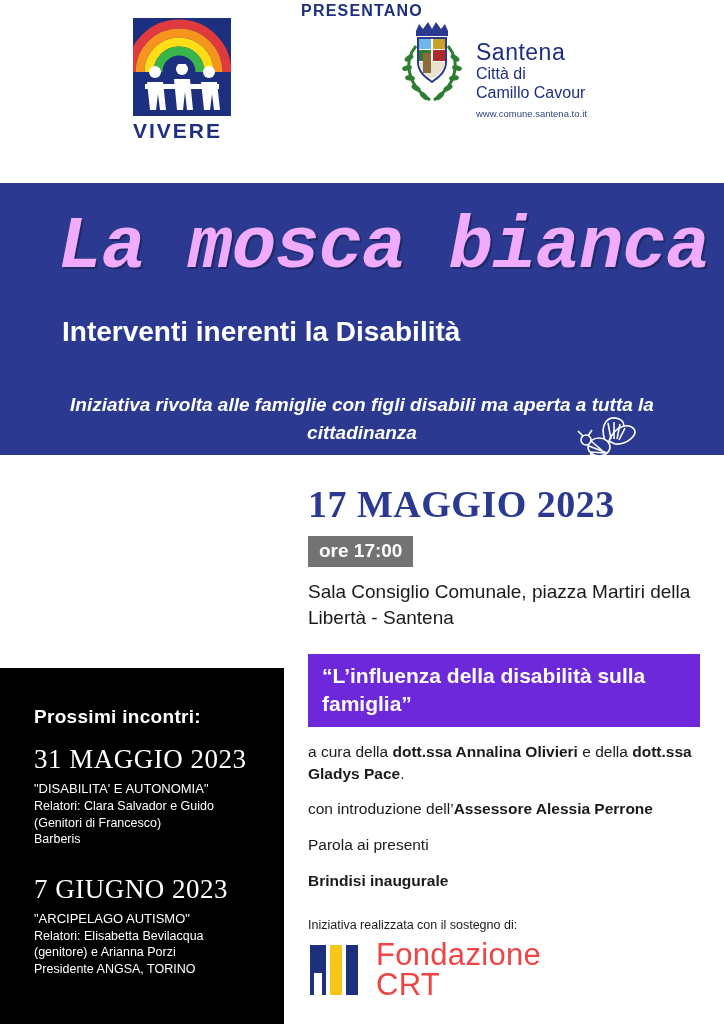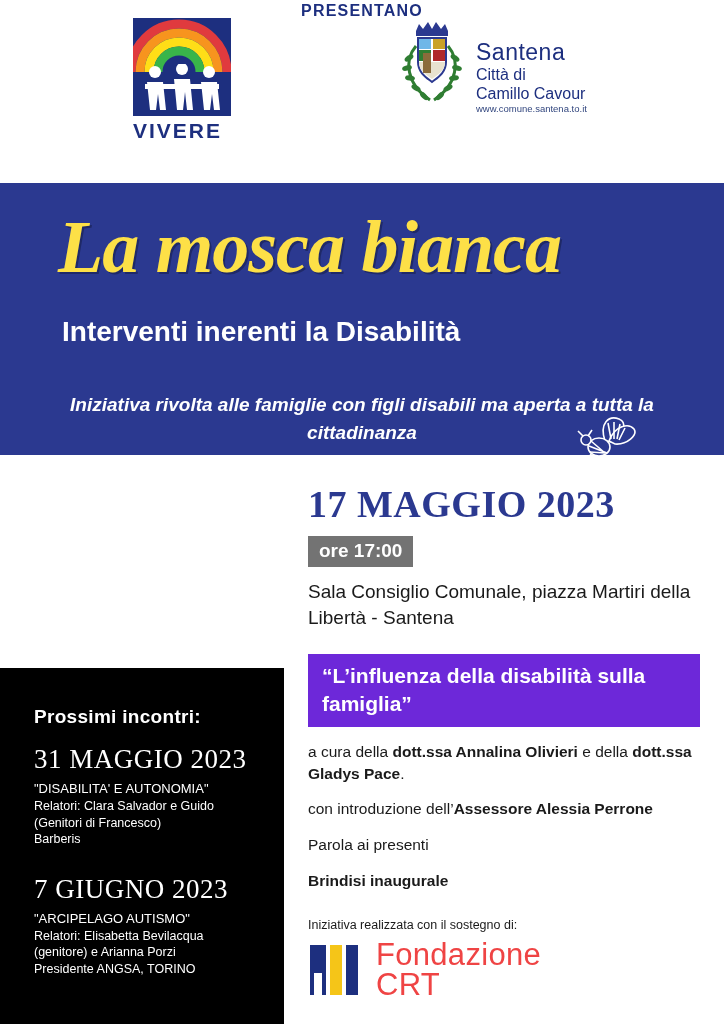--- a/index.html
+++ b/index.html
@@ -53,21 +53,21 @@
     color: #1d2f7f;
     margin-top: 3px;
     font-family: "Liberation Sans", sans-serif;
   }
 
   .santena-block {
     position: absolute;
     left: 396px;
     top: 16px;
     display: flex;
-    align-items: flex-end;
+    align-items: flex-start;
   }
   .stemma {
     width: 72px;
     height: 96px;
     position: relative;
   }
   .santena-text {
     margin-left: 8px;
     padding-top: 22px;
     color: #1d2f7f;
@@ -76,20 +76,21 @@
     font-size: 23px;
     letter-spacing: .5px;
     line-height: 1.05;
   }
   .santena-text .t2 {
     font-size: 16px;
     line-height: 1.2;
   }
   .santena-text .t3 {
     font-size: 9.5px;
+    margin-top: 5px;
     color: #33477f;
   }
 
   .presentano {
     text-align: center;
     color: #1d2f7f;
     font-weight: bold;
     font-size: 16px;
     letter-spacing: 1.2px;
     margin-top: 2px;
@@ -102,25 +103,25 @@
     top: 183px;
     width: 724px;
     height: 272px;
     background: #2b3990;
     color: #ffffff;
   }
   .banner-title {
     position: absolute;
     left: 58px;
     top: 22px;
-    font-family: Liberation Serif, serif;
+    font-family: Liberation Mono, monospace;
     font-style: italic;
     font-weight: bold;
     font-size: 74px;
-    color: #fde047;
+    color: #f0abfc;
     letter-spacing: -1px;
     text-shadow: 2px 2px 0 rgba(0,0,0,.28);
     white-space: nowrap;
   }
   .fly {
     position: absolute;
     left: 575px;
     top: 228px;
     width: 62px;
     height: 56px;

